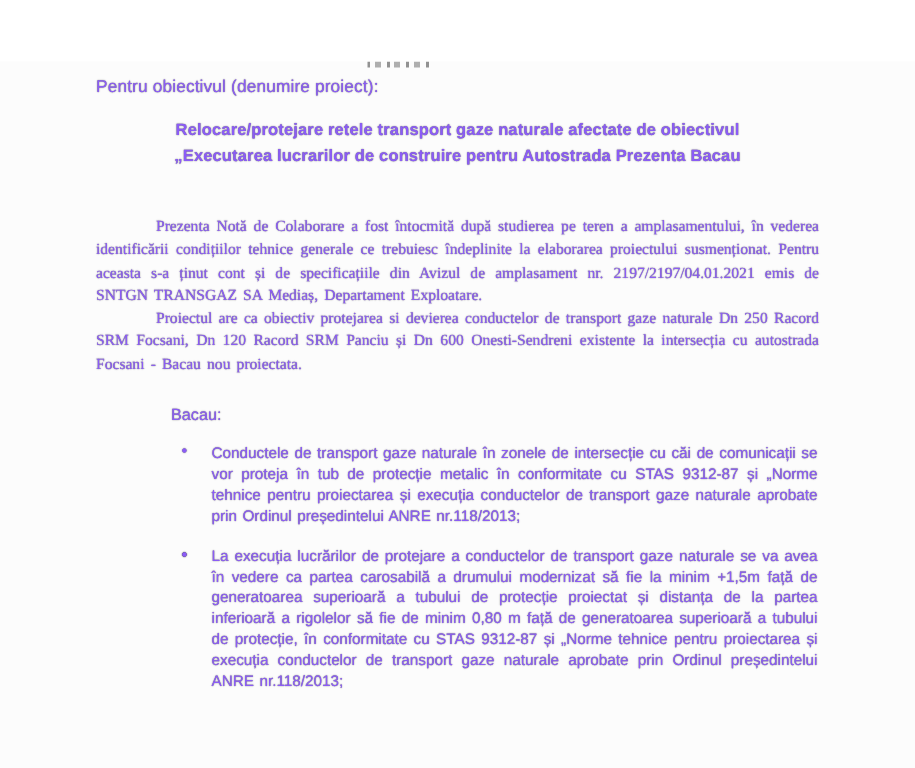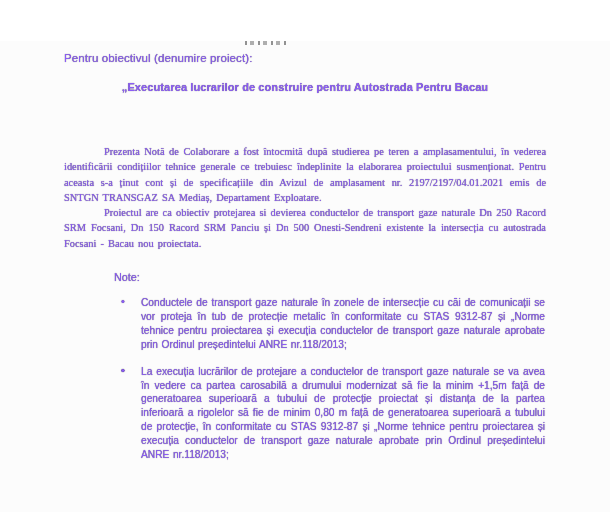--- a/index.html
+++ b/index.html
@@ -114,29 +114,30 @@
 </head>
 <body>
 
 <div class="page">
 
   <div class="scan-artifact"></div>
 
   <div class="intro-label">Pentru obiectivul (denumire proiect):</div>
 
   <div class="doc-title">
-    <div>„Executarea lucrarilor de construire pentru Autostrada Pentru Bacau</div>
+    <div>Relocare/protejare retele transport gaze naturale afectate de obiectivul</div>
+    <div>„Executarea lucrarilor de construire pentru Autostrada Prezenta Bacau</div>
   </div>
 
   <div class="body-text">
     <p>Prezenta Notă de Colaborare a fost întocmită după studierea pe teren a amplasamentului, în vederea identificării condițiilor tehnice generale ce trebuiesc îndeplinite la elaborarea proiectului susmenționat. Pentru aceasta s-a ținut cont și de specificațiile din Avizul de amplasament nr. 2197/2197/04.01.2021 emis de SNTGN TRANSGAZ SA Mediaș, Departament Exploatare.</p>
-    <p>Proiectul are ca obiectiv protejarea si devierea conductelor de transport gaze naturale Dn 250 Racord SRM Focsani, Dn 150 Racord SRM Panciu și Dn 500 Onesti-Sendreni existente la intersecția cu autostrada Focsani - Bacau nou proiectata.</p>
+    <p>Proiectul are ca obiectiv protejarea si devierea conductelor de transport gaze naturale Dn 250 Racord SRM Focsani, Dn 120 Racord SRM Panciu și Dn 600 Onesti-Sendreni existente la intersecția cu autostrada Focsani - Bacau nou proiectata.</p>
   </div>
 
-  <div class="note-label">Note:</div>
+  <div class="note-label">Bacau:</div>
 
   <ul class="notes-list">
     <li>
       <span class="bullet">•</span>
       <span>Conductele de transport gaze naturale în zonele de intersecție cu căi de comunicații se vor proteja în tub de protecție metalic în conformitate cu STAS 9312-87 și „Norme tehnice pentru proiectarea și execuția conductelor de transport gaze naturale aprobate prin Ordinul președintelui ANRE nr.118/2013;</span>
     </li>
     <li>
       <span class="bullet">•</span>
     </li>
     <li>

